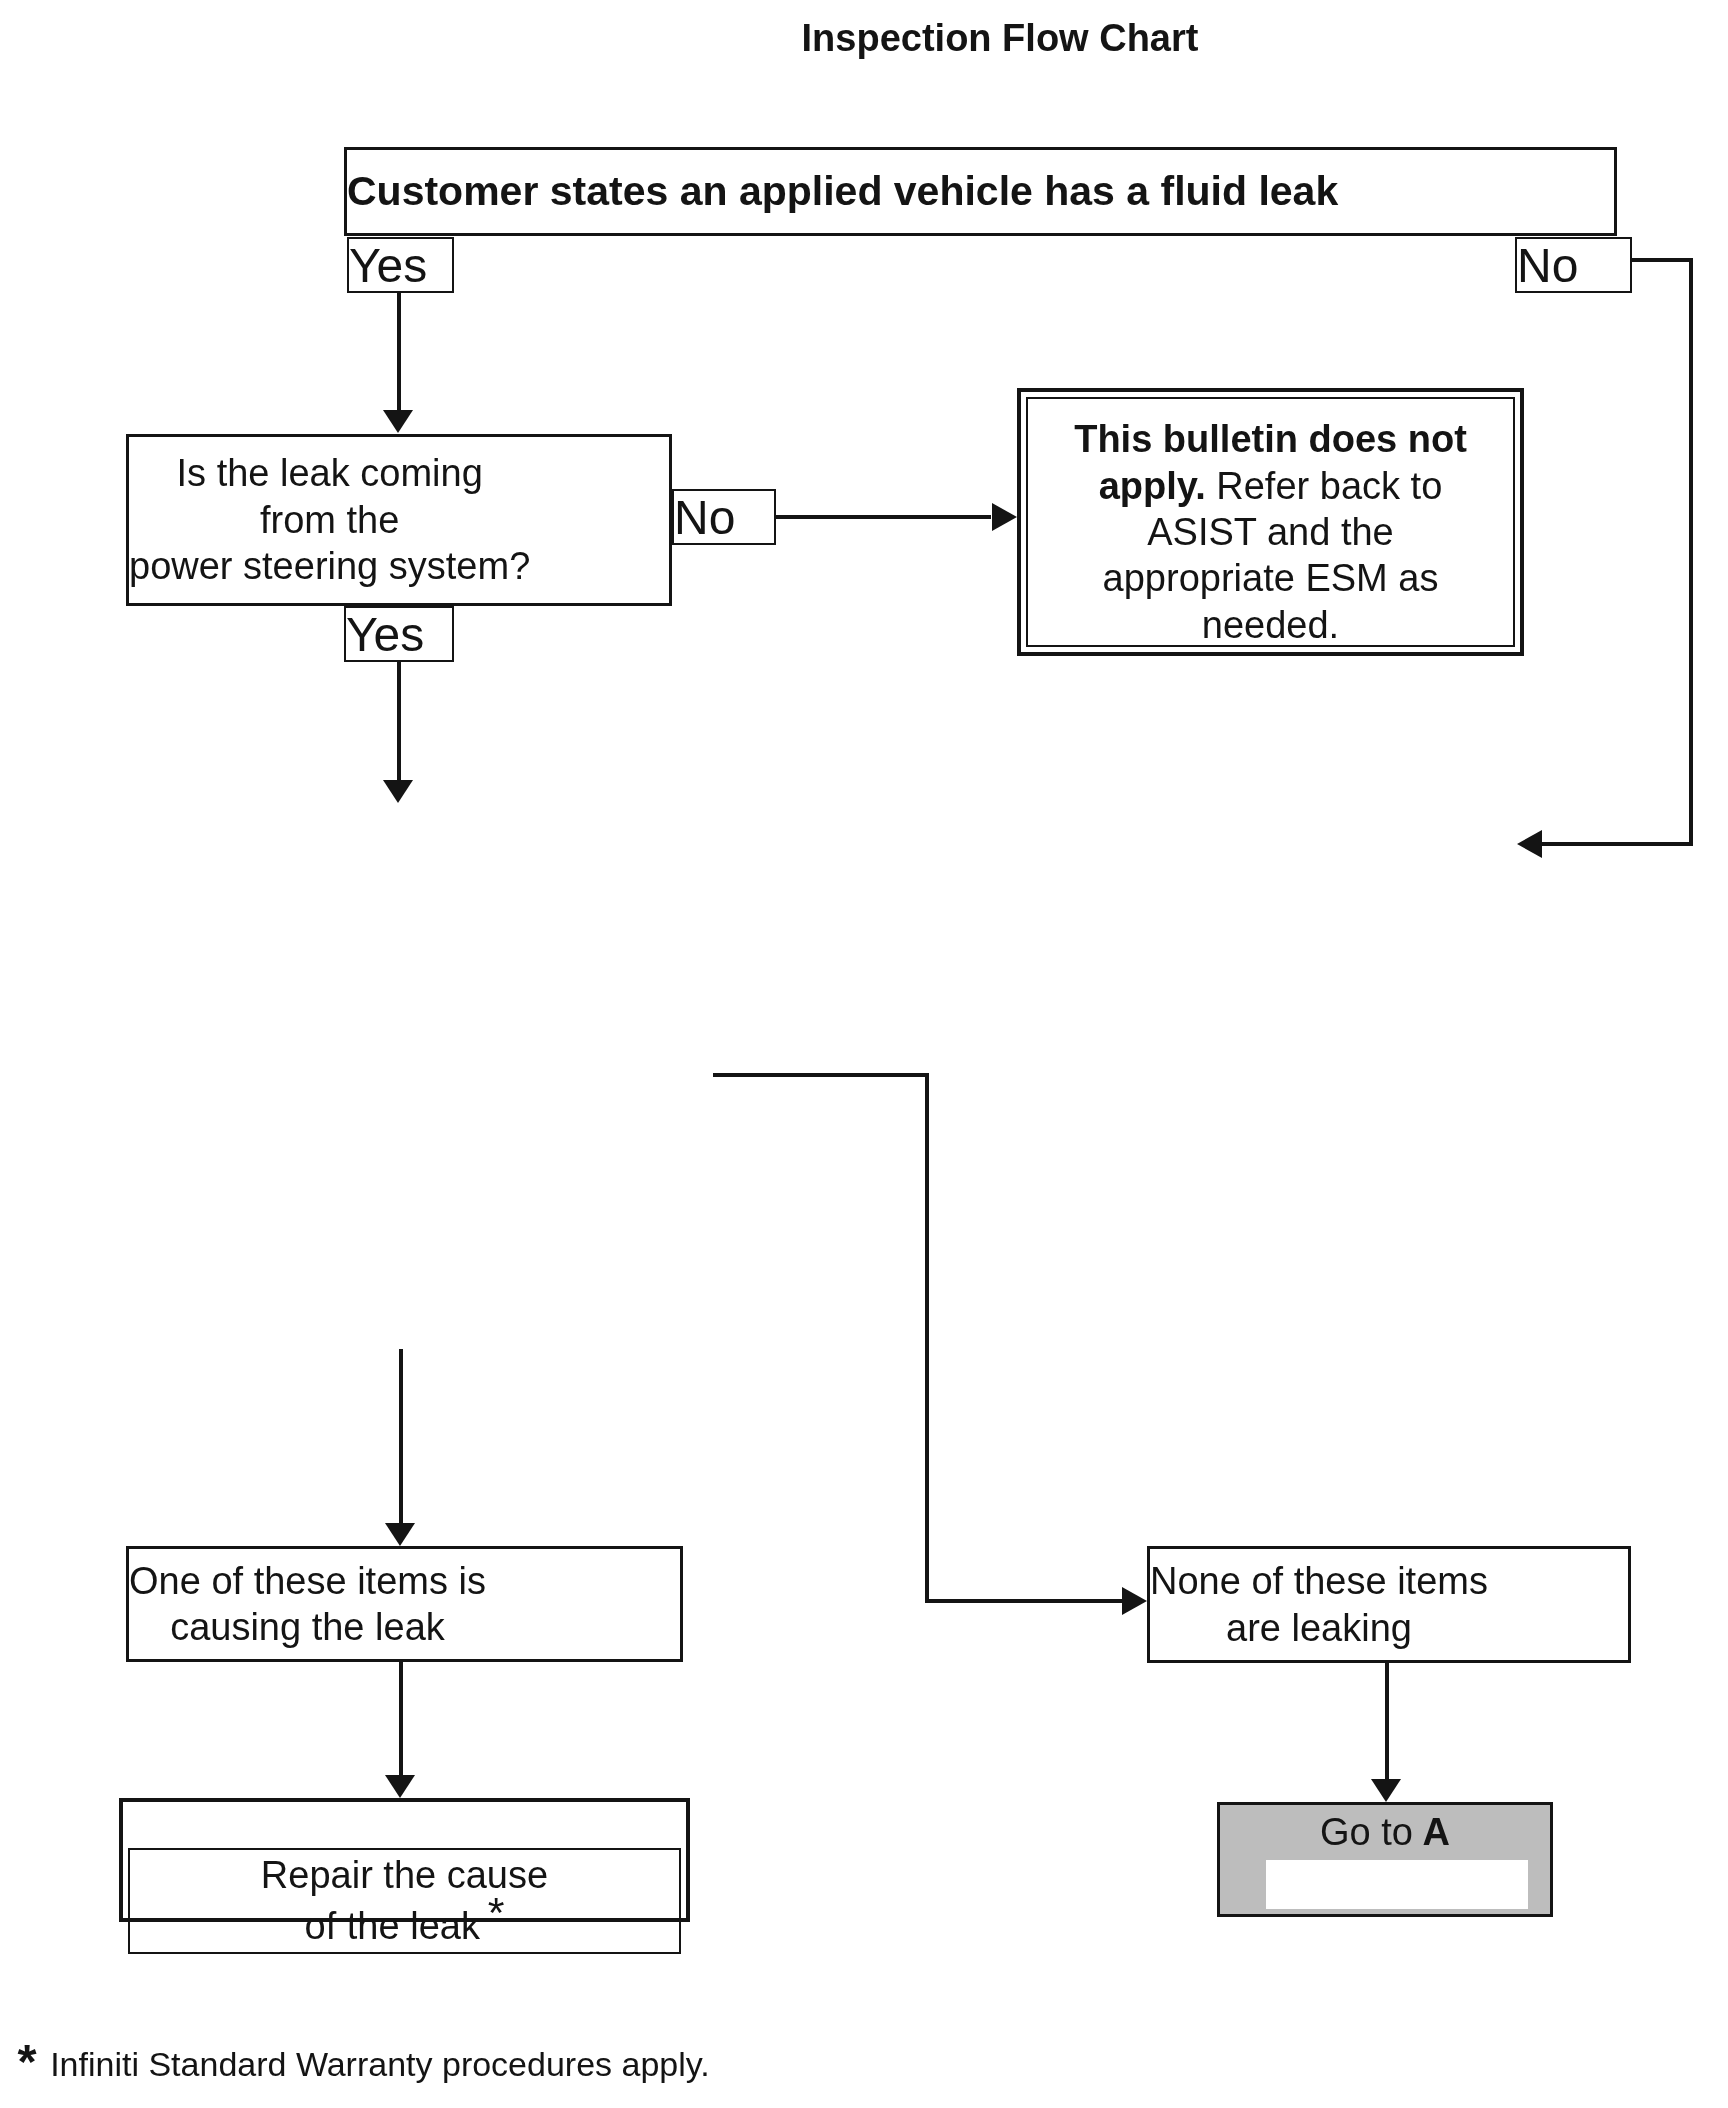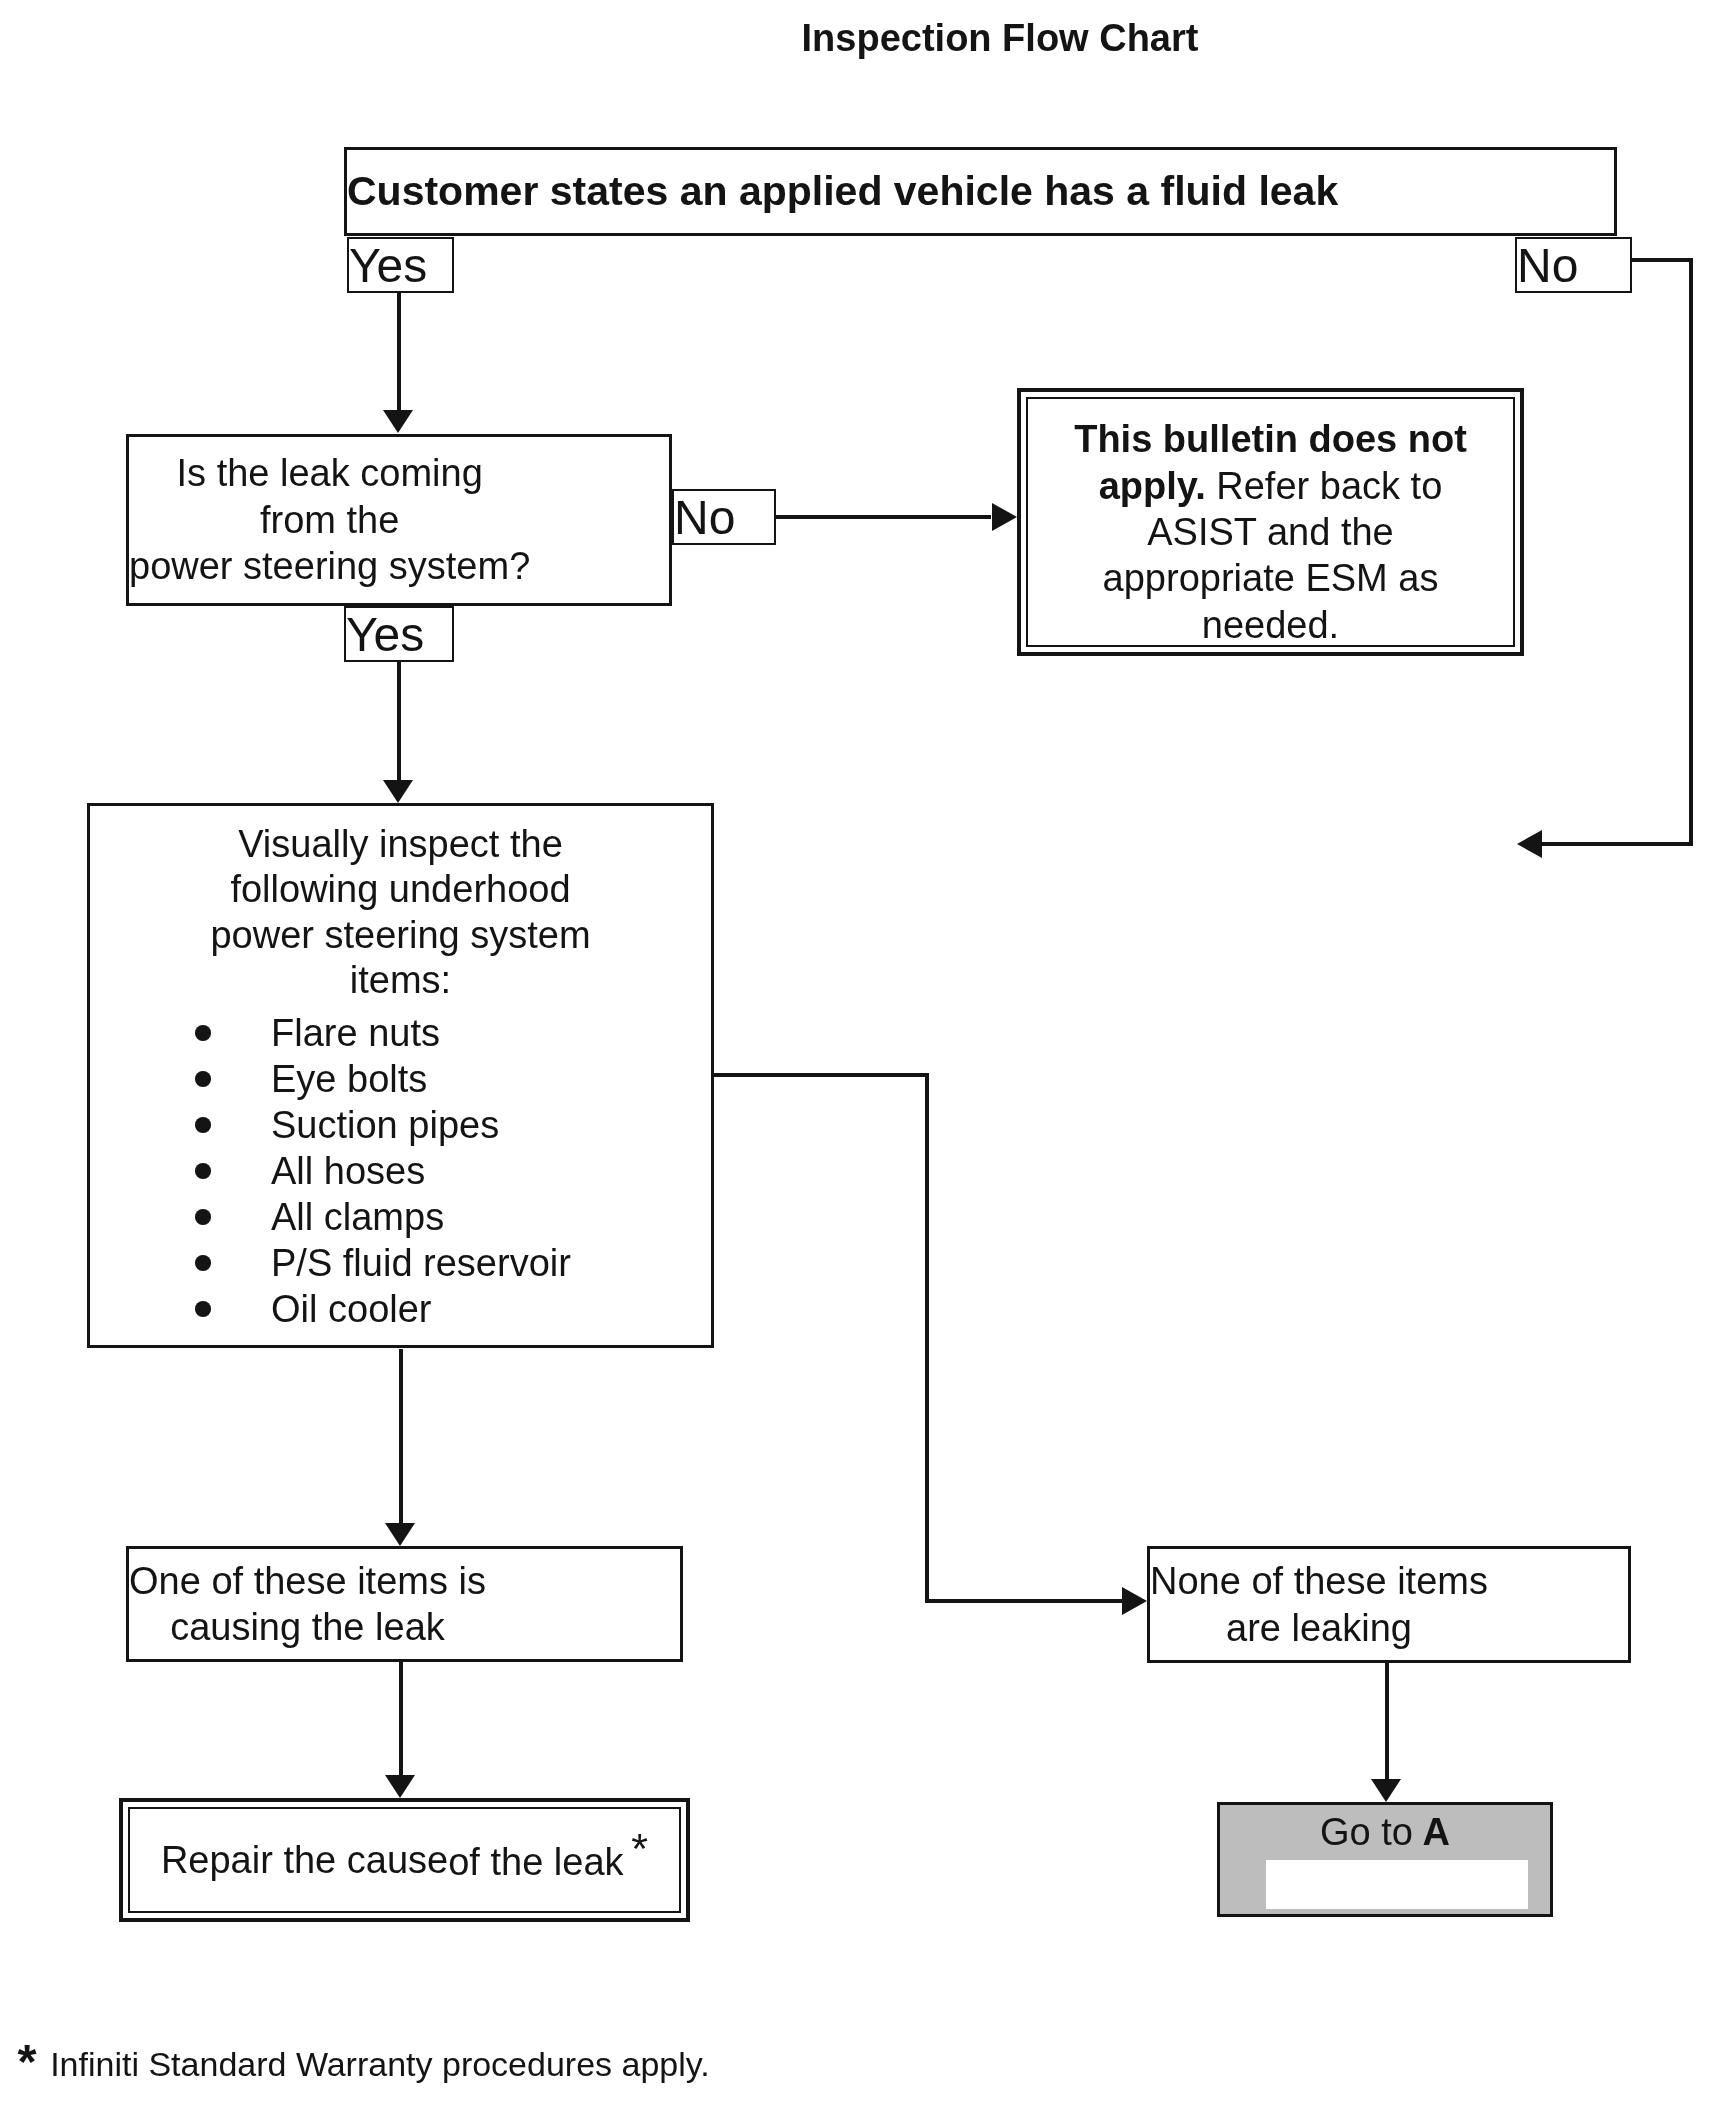--- a/index.html
+++ b/index.html
@@ -24,21 +24,21 @@
   .yes2{left:344px;top:606px;width:110px;height:56px;}
 
   
   .dbox{border:4.9px solid #141414;background:#ffffff;padding:4.9px;}
   .dinner{border:2.9px solid #141414;width:100%;height:100%;box-sizing:border-box;display:flex;align-items:center;justify-content:center;text-align:center;font-size:38px;line-height:1.22;}
   .bulletin{left:1017px;top:388px;width:507px;height:268px;}
   .bulletin .dinner{display:block;padding:17.5px 25px 0 25px;}
   .endbox{left:1030px;top:801px;width:484px;height:86px;}
   .endbox .dinner{font-weight:bold;}
   .repair{left:119px;top:1798px;width:571px;height:124px;}
-  .repair .dinner{}
+  .repair .dinner{flex-direction:column;margin-top:41px;}
 
   .inspect{left:87px;top:803px;width:627px;height:545px;padding-top:15.5px;}
   .inspect-heading{text-align:center;white-space:pre-line;font-size:38px;line-height:1.2;}
   .inspect ul{list-style:none;margin:5.8px 0 0 0;padding:0 0 0 105px;}
   .inspect li{position:relative;padding-left:76px;font-size:38px;line-height:46px;}
   .inspect li::before{content:"";position:absolute;left:0;top:15.5px;width:15.5px;height:15.5px;border-radius:50%;background:#141414;}
 
   .one{left:126px;top:1546px;width:557px;height:116px;}
   .none{left:1147px;top:1546px;width:484px;height:117px;}
 
@@ -92,35 +92,20 @@
     <div class="dinner">
       <span class="bold">This bulletin does not apply.</span>
       <span>Refer back to ASIST and the appropriate ESM as needed.</span>
     </div>
   </div>
 
 
   <div class="abs line" style="left:397px;top:662px;width:3.9px;height:122px;"></div>
   <div class="abs arrow-down" style="left:383px;top:780px;"></div>
 
-  <div class="abs box inspect">
-    <div class="inspect-heading">Visually inspect the
-following underhood
-power steering system
-items:</div>
-    <ul>
-      <li>Flare nuts</li>
-      <li>Eye bolts</li>
-      <li>Suction pipes</li>
-      <li>All hoses</li>
-      <li>All clamps</li>
-      <li>P/S fluid reservoir</li>
-      <li>Oil cooler</li>
-    </ul>
-  </div>
 
   <div class="abs line" style="left:713px;top:1073px;width:215px;height:3.9px;"></div>
   <div class="abs line" style="left:925px;top:1073px;width:3.9px;height:530px;"></div>
   <div class="abs line" style="left:925px;top:1599px;width:197px;height:3.9px;"></div>
   <div class="abs arrow-right" style="left:1122px;top:1587px;"></div>
 
   <div class="abs line" style="left:399px;top:1349px;width:3.9px;height:177px;"></div>
   <div class="abs arrow-down" style="left:385px;top:1523px;"></div>
 
   <div class="abs box center one">

